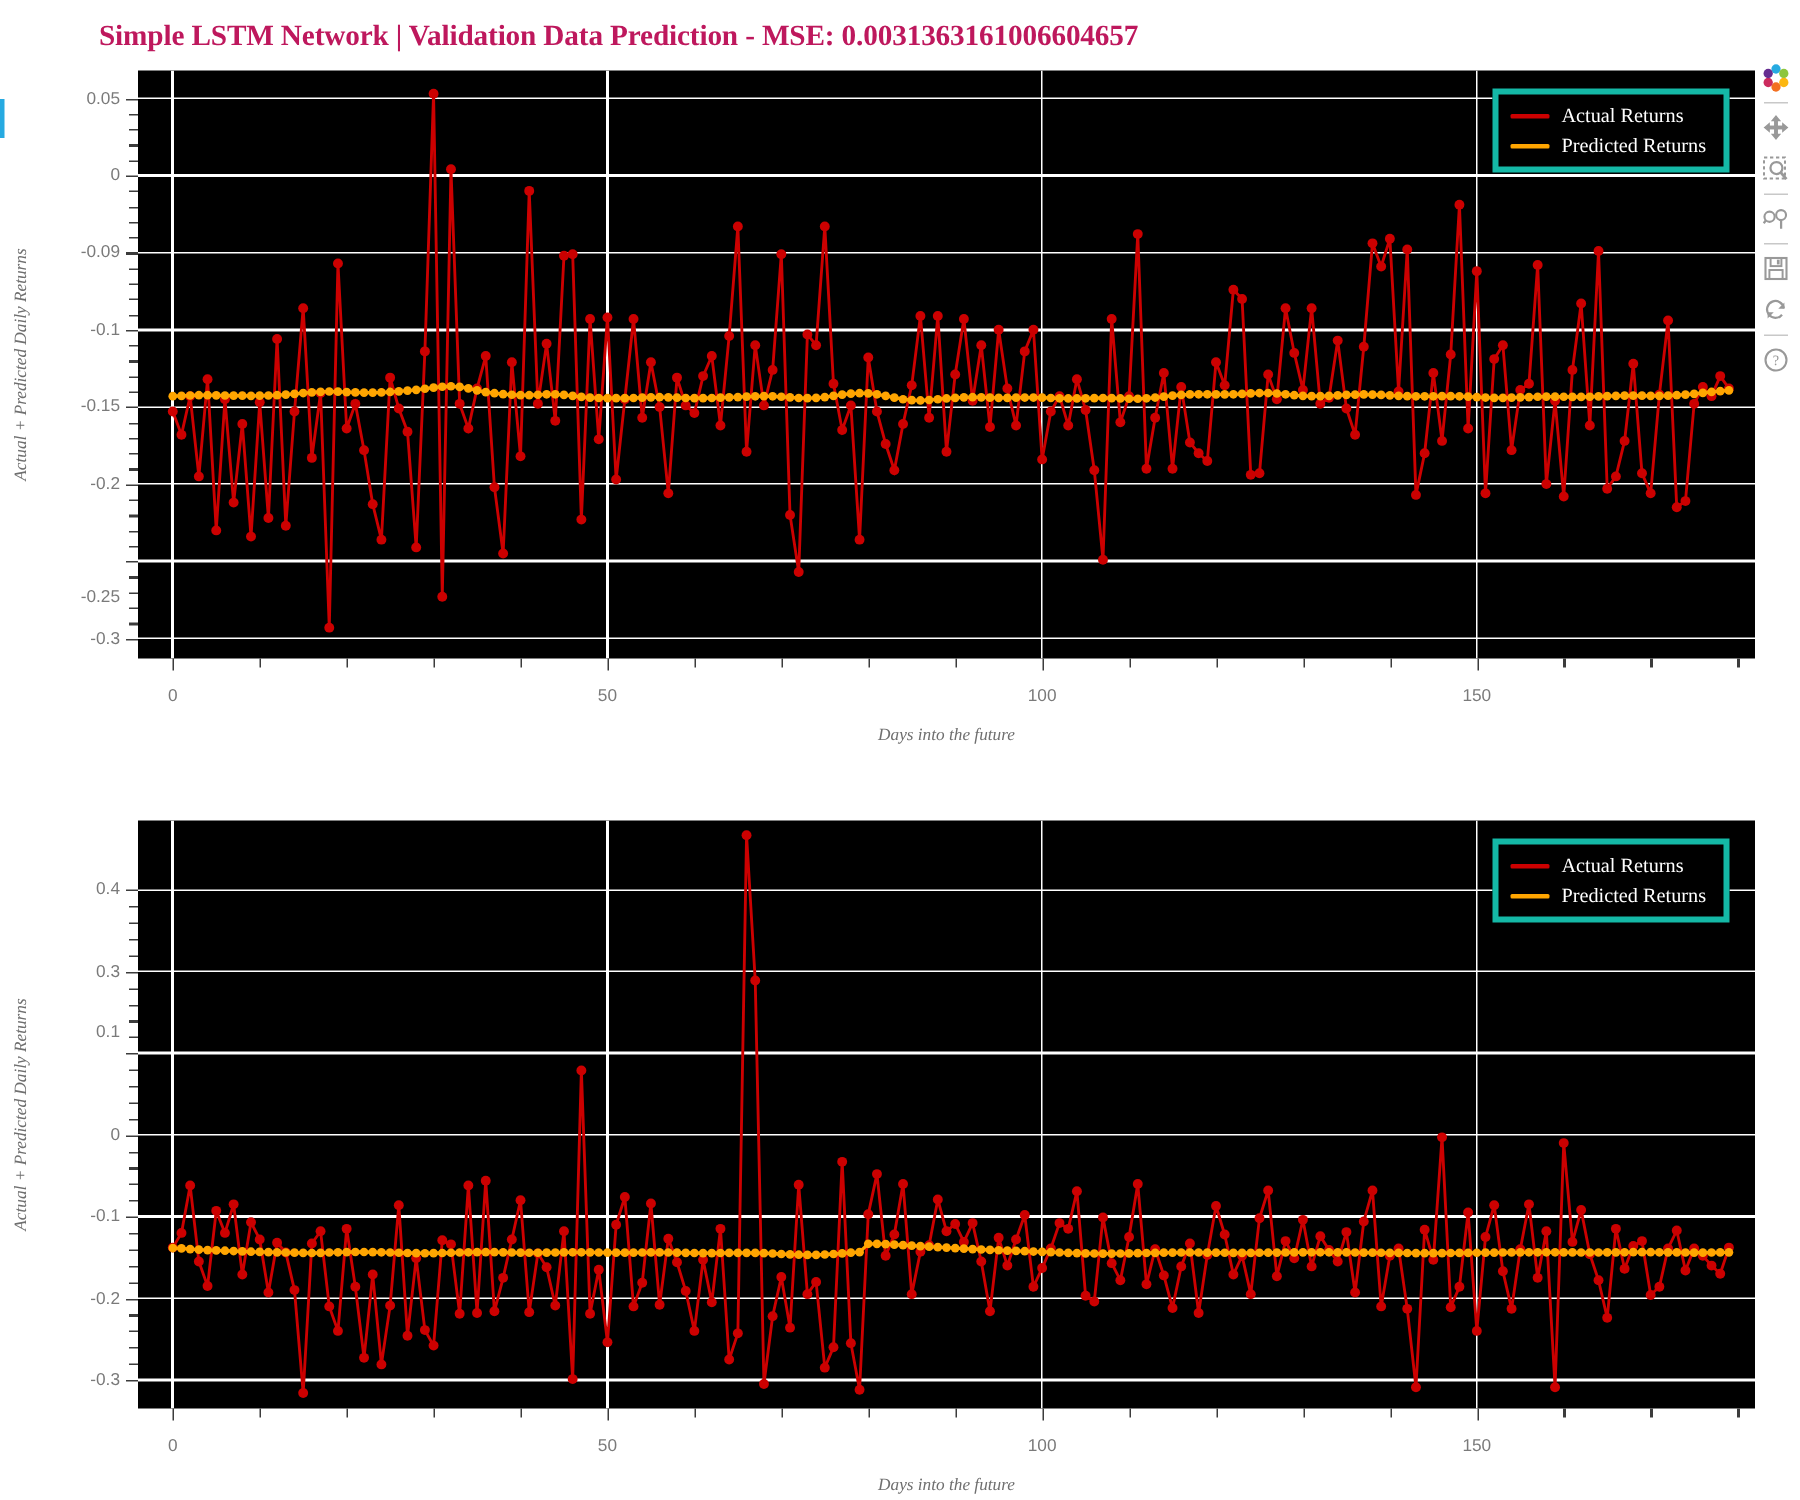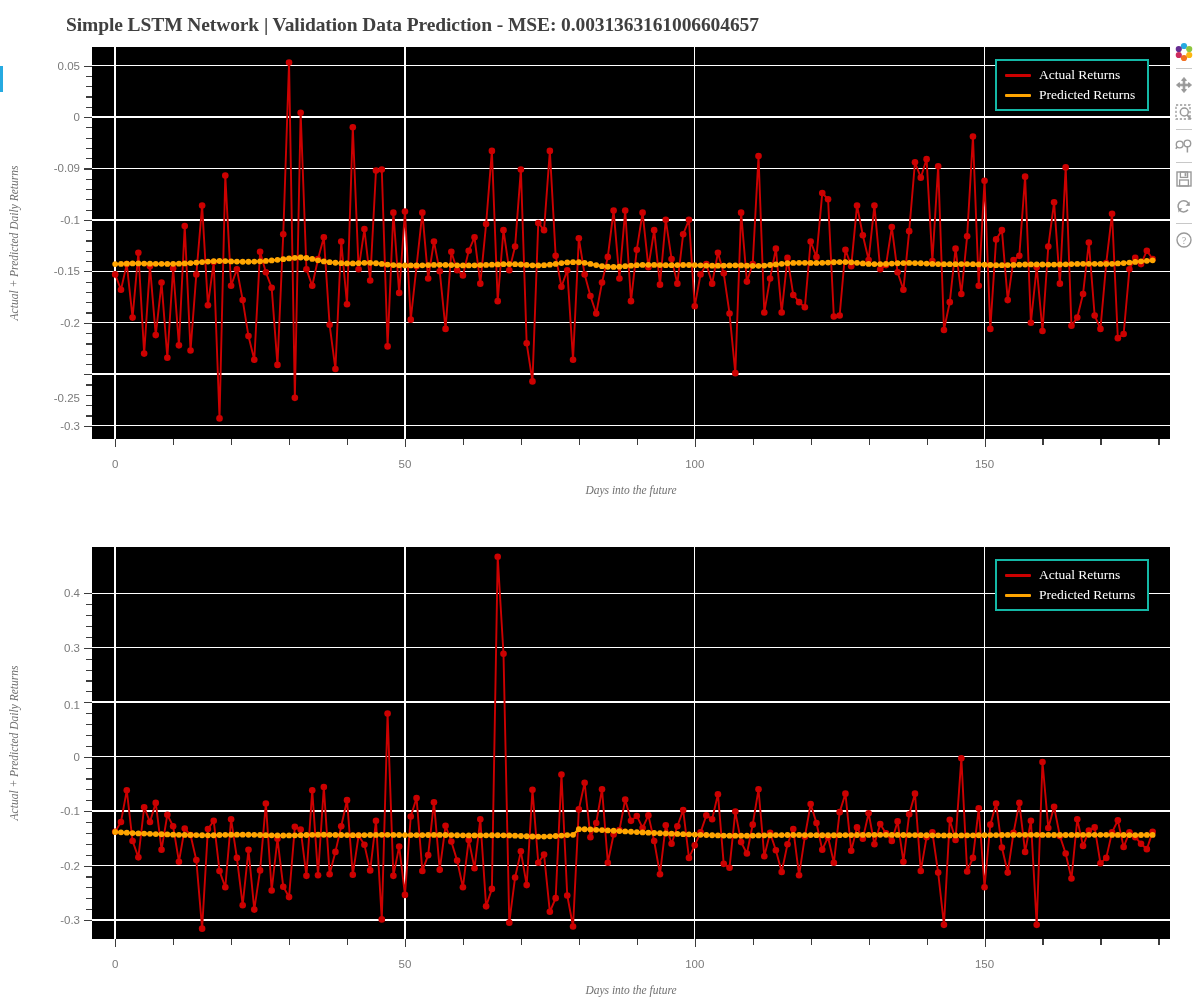--- a/index.html
+++ b/index.html
@@ -27,21 +27,21 @@
   .fig-top    { top: 0px;   height: 500px; }
   .fig-bottom { top: 500px; height: 500px; }
 
   .fig-title {
     position: absolute;
     left: 66px;
     top: 14px;
     font-family: "Liberation Serif", "DejaVu Serif", serif;
     font-weight: bold;
     font-size: 19.5px;
-    color: #404040;
+    color: #be185d;
     letter-spacing: -0.1px;
     white-space: nowrap;
   }
 
   
   .plot-area {
     position: absolute;
     background: #000000;
     overflow: hidden;
   }
@@ -123,21 +123,21 @@
   }
   .tick-y { left: 84px; width: 8px; height: 1.2px; }
   .tick-y.minor { left: 86px; width: 6px; }
   .tick-x { top: 439px; width: 1.2px; height: 8px; }
   .tick-x.minor { top: 439px; height: 6px; }
 
   
   .legend {
     position: absolute;
     background: #000000;
-    border: 2px solid #14b8a6;
+    border: 4px solid #14b8a6;
     padding: 6px 12px 6px 8px;
     display: flex;
     flex-direction: column;
     gap: 4px;
   }
   .fig-top .legend    { left: 995px; top: 59px; }
   .fig-bottom .legend { left: 995px; top: 59px; }
   .legend-row {
     display: flex;
     align-items: center;
@@ -1127,21 +1127,21 @@
       <div class="legend-row">
         <span class="legend-swatch" style="background:#ffa500"></span>
         <span class="legend-text">Predicted Returns</span>
       </div>
     </div>
 
   <div class="ytick-label" style="top: 93.2778px; left: 8px; right: auto; width: 72px;">0.4</div>
       <div class="tick-mark tick-y" style="top: 93.2778px;"></div>
       <div class="ytick-label" style="top: 147.722px; left: 8px; right: auto; width: 72px;">0.3</div>
       <div class="tick-mark tick-y" style="top: 147.722px;"></div>
-      <div class="ytick-label" style="top: 205px; left: 8px; right: auto; width: 72px;">0.1</div>
+      <div class="ytick-label" style="top: 188px; left: 8px; right: auto; width: 72px;">0.1</div>
       <div class="tick-mark tick-y" style="top: 202.167px;"></div>
       <div class="ytick-label" style="top: 256.611px; left: 8px; right: auto; width: 72px;">0</div>
       <div class="tick-mark tick-y" style="top: 256.611px;"></div>
       <div class="ytick-label" style="top: 311.056px; left: 8px; right: auto; width: 72px;">-0.1</div>
       <div class="tick-mark tick-y" style="top: 311.056px;"></div>
       <div class="ytick-label" style="top: 365.5px; left: 8px; right: auto; width: 72px;">-0.2</div>
       <div class="tick-mark tick-y" style="top: 365.5px;"></div>
       <div class="ytick-label" style="top: 419.944px; left: 8px; right: auto; width: 72px;">-0.3</div>
       <div class="tick-mark tick-y" style="top: 419.944px;"></div>
       <div class="tick-mark tick-y minor" style="top: 104.167px;"></div>

